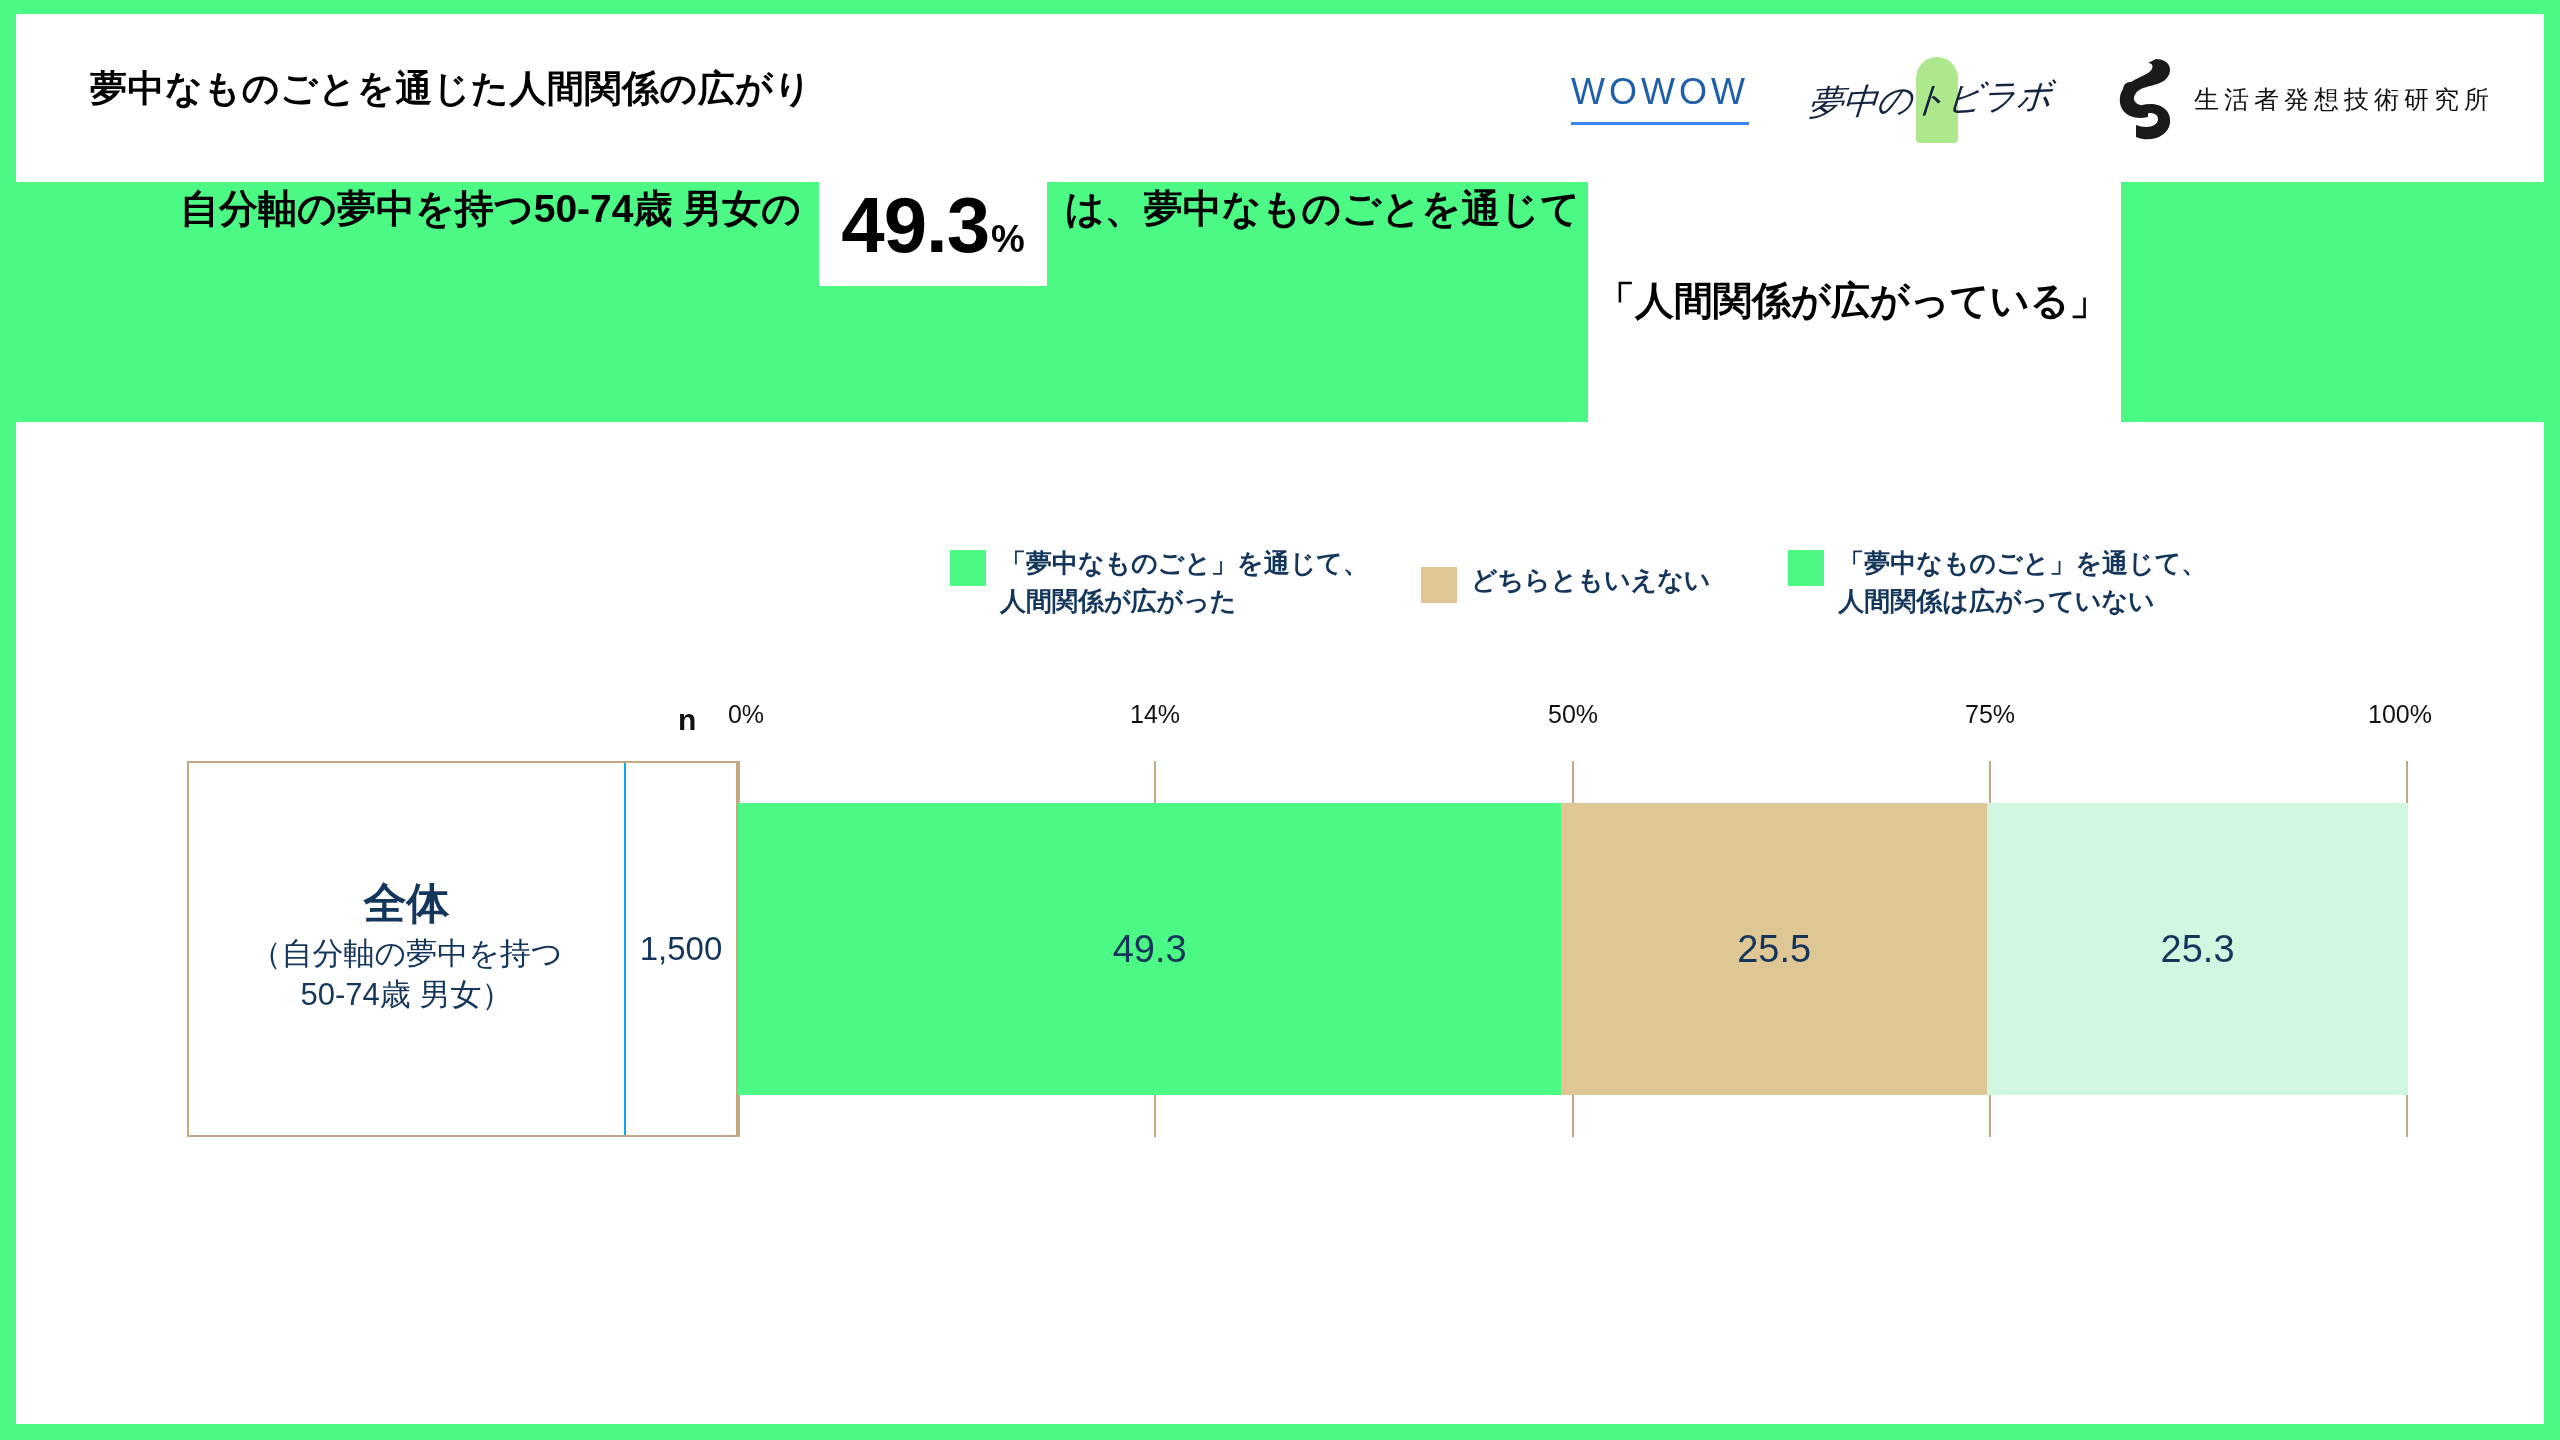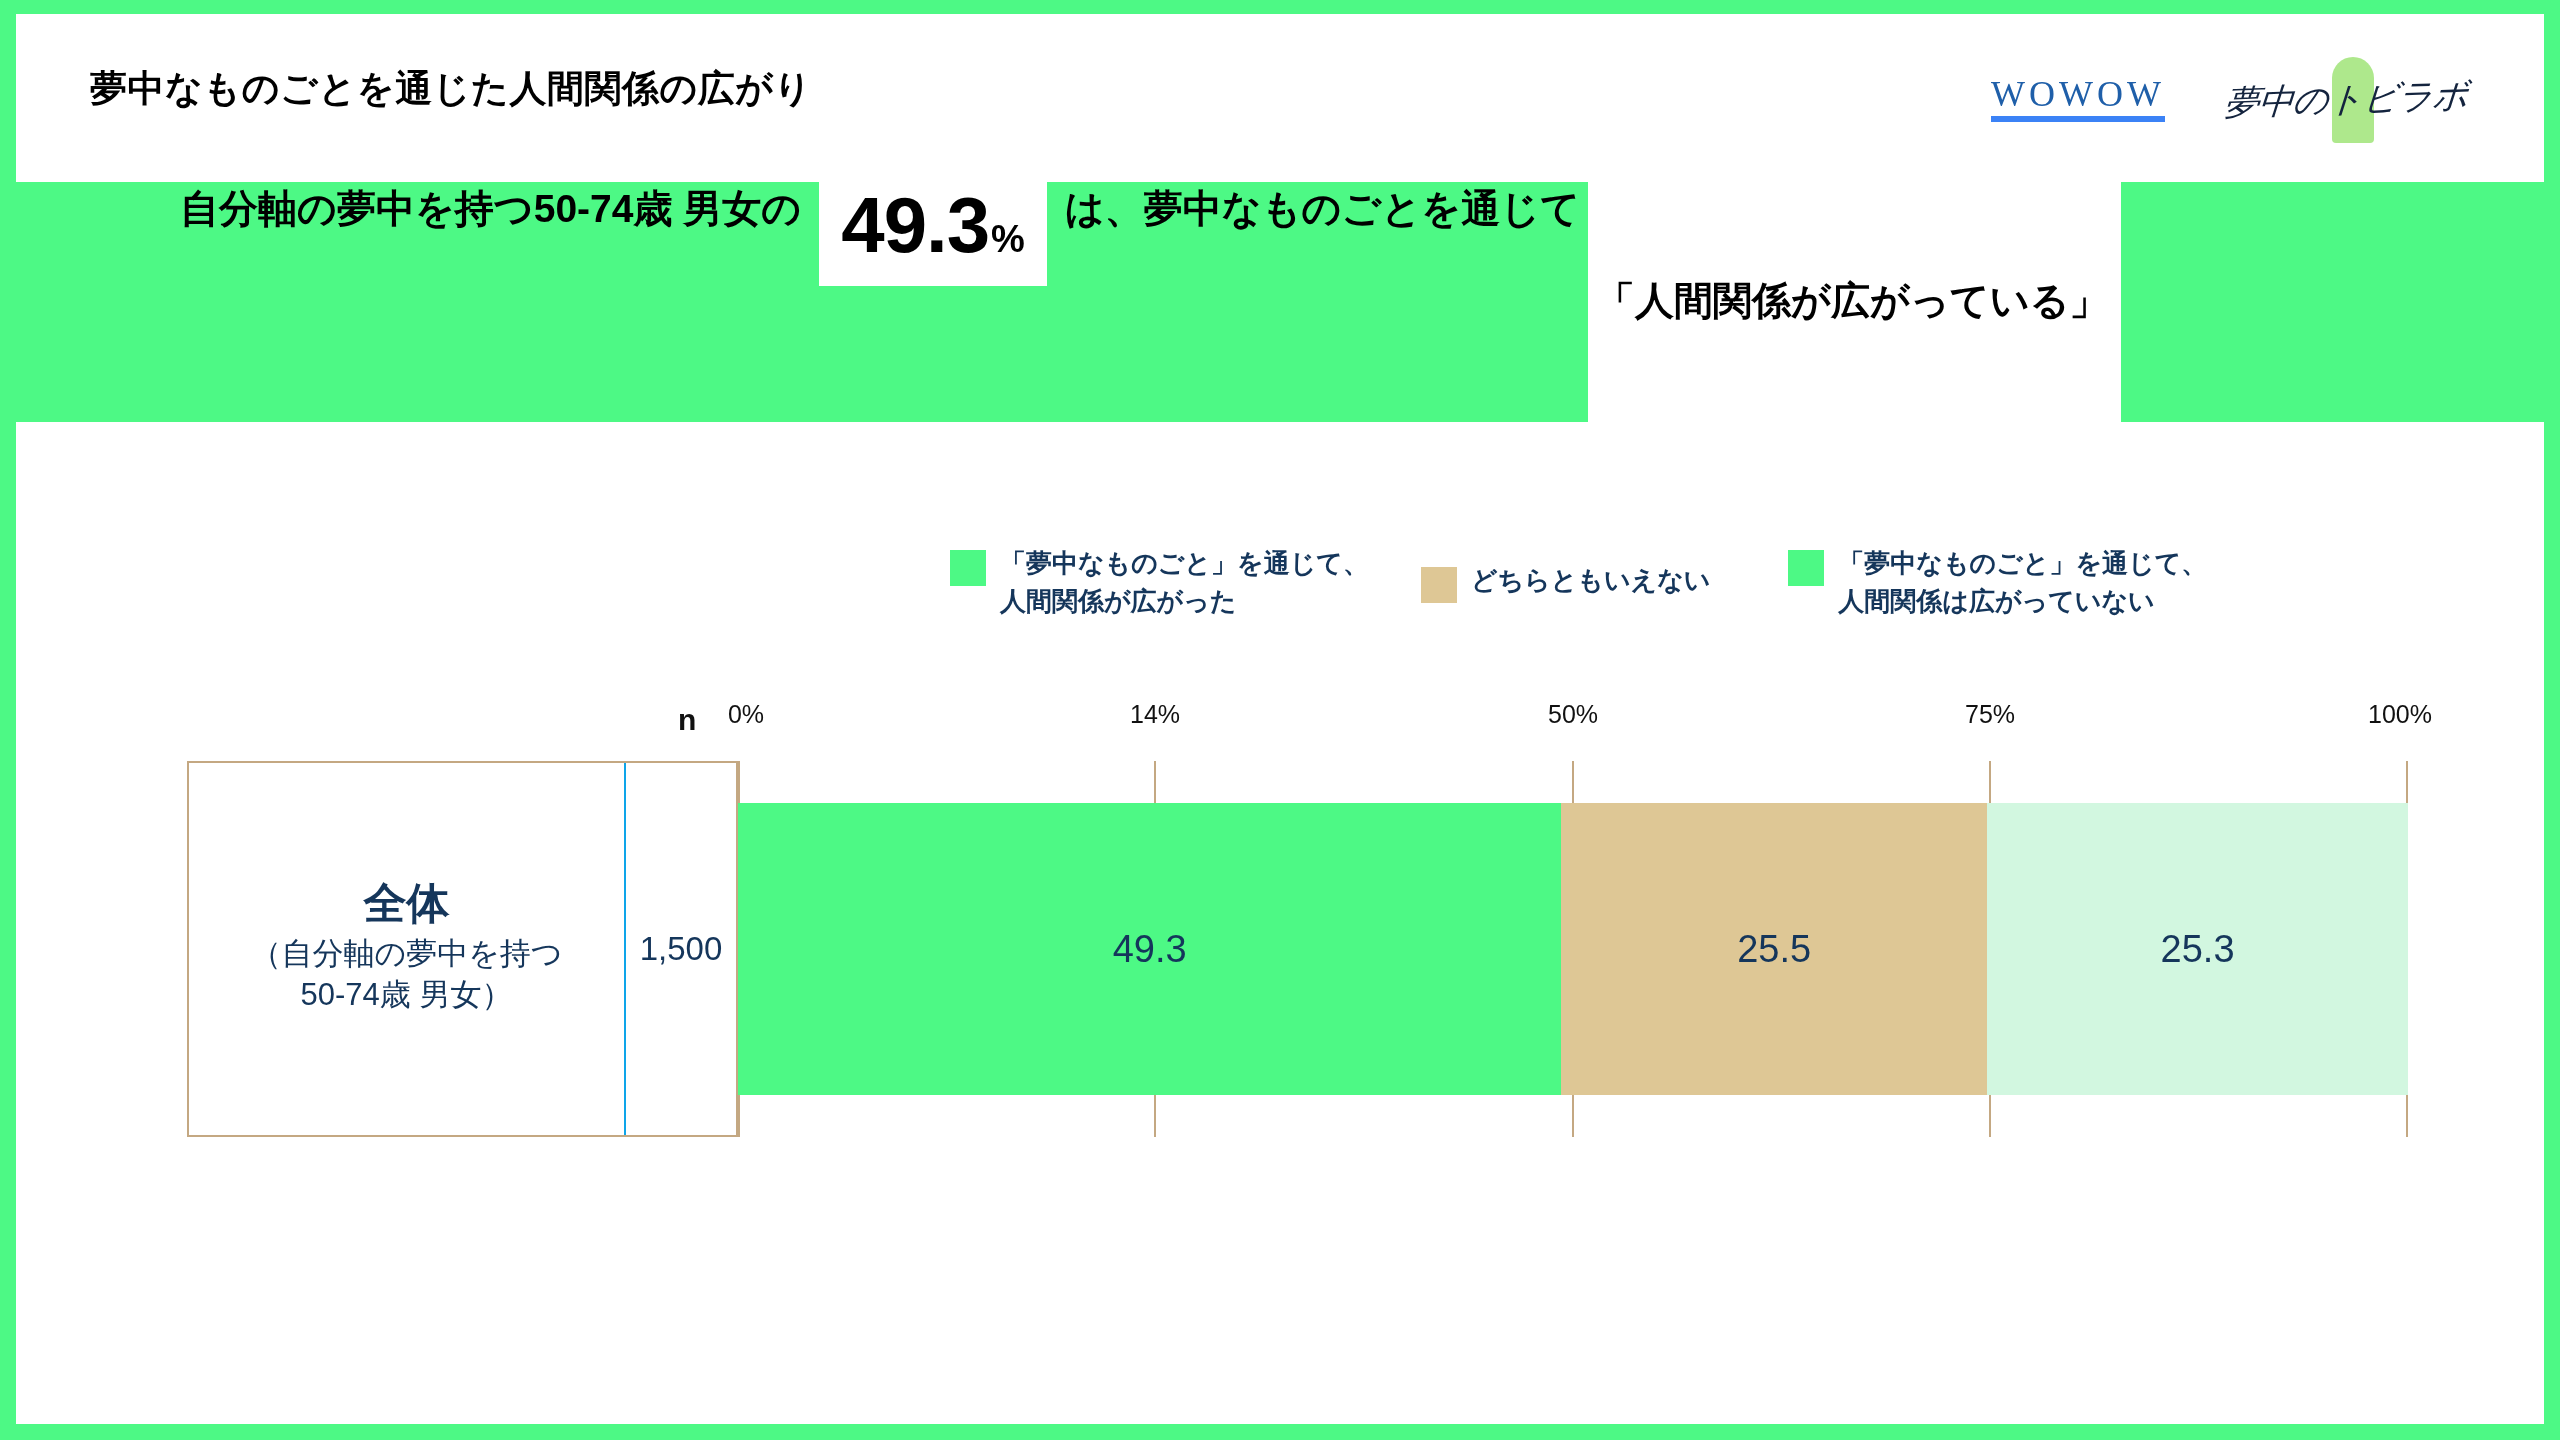--- a/index.html
+++ b/index.html
@@ -37,26 +37,26 @@
   }
 
   
   #logo-strip {
     position:absolute;
     right:50px; top:40px;
     height:90px;
     display:flex; align-items:center; gap:34px;
   }
   #wowow-logo {
-    font-family:Liberation Serif, serif;
+    font-family:Liberation Sans, sans-serif;
     font-size:36px;
     letter-spacing:4px;
     color:#1F5FA9;
-    border-bottom:6px solid #3b82f6;
-    padding-bottom:4px;
+    border-bottom:3px solid #3b82f6;
+    padding-bottom:12px;
     line-height:1;
   }
   #muchu-logo {
     position:relative;
     width:295px; height:88px;
     display:flex; align-items:center; justify-content:center;
   }
   #muchu-leaf {
     position:absolute;
     left:133px; top:2px;
@@ -273,20 +273,30 @@
 
     <div id="logo-strip">
 
       <div id="wowow-logo">WOWOW</div>
 
       <div id="muchu-logo">
         <div id="muchu-leaf"></div>
         <div id="muchu-text">夢中のトビラボ</div>
       </div>
 
+      <div id="hakuhodo-logo">
+        <div id="hakuhodo-mark">
+          <svg width="66" height="88" viewBox="0 0 66 88" aria-hidden="true">
+            <path d="M44 4 C58 4 62 16 54 24 C46 32 30 30 24 38 C18 46 26 52 36 50 L36 62 C18 66 6 56 8 42 C10 28 26 24 36 18 C42 14 42 8 36 8 Z" fill="#1A1A1A"></path>
+            <path d="M30 50 C46 46 60 54 58 68 C56 82 38 88 24 82 L24 70 C34 74 46 72 46 64 C46 58 38 56 30 60 Z" fill="#1A1A1A"></path>
+            <circle cx="18" cy="34" r="7" fill="#1A1A1A"></circle>
+          </svg>
+        </div>
+        <div id="hakuhodo-name">生活者発想技術研究所</div>
+      </div>
 
     </div>
   </div>
 
   <div id="green-band">
     <div id="statement">
       <span>自分軸の夢中を持つ50-74歳 男女の</span>
       <span id="stat-number-box" class="hl-box">
         <span id="stat-number">49.3</span>
         <span id="stat-percent">%</span>

